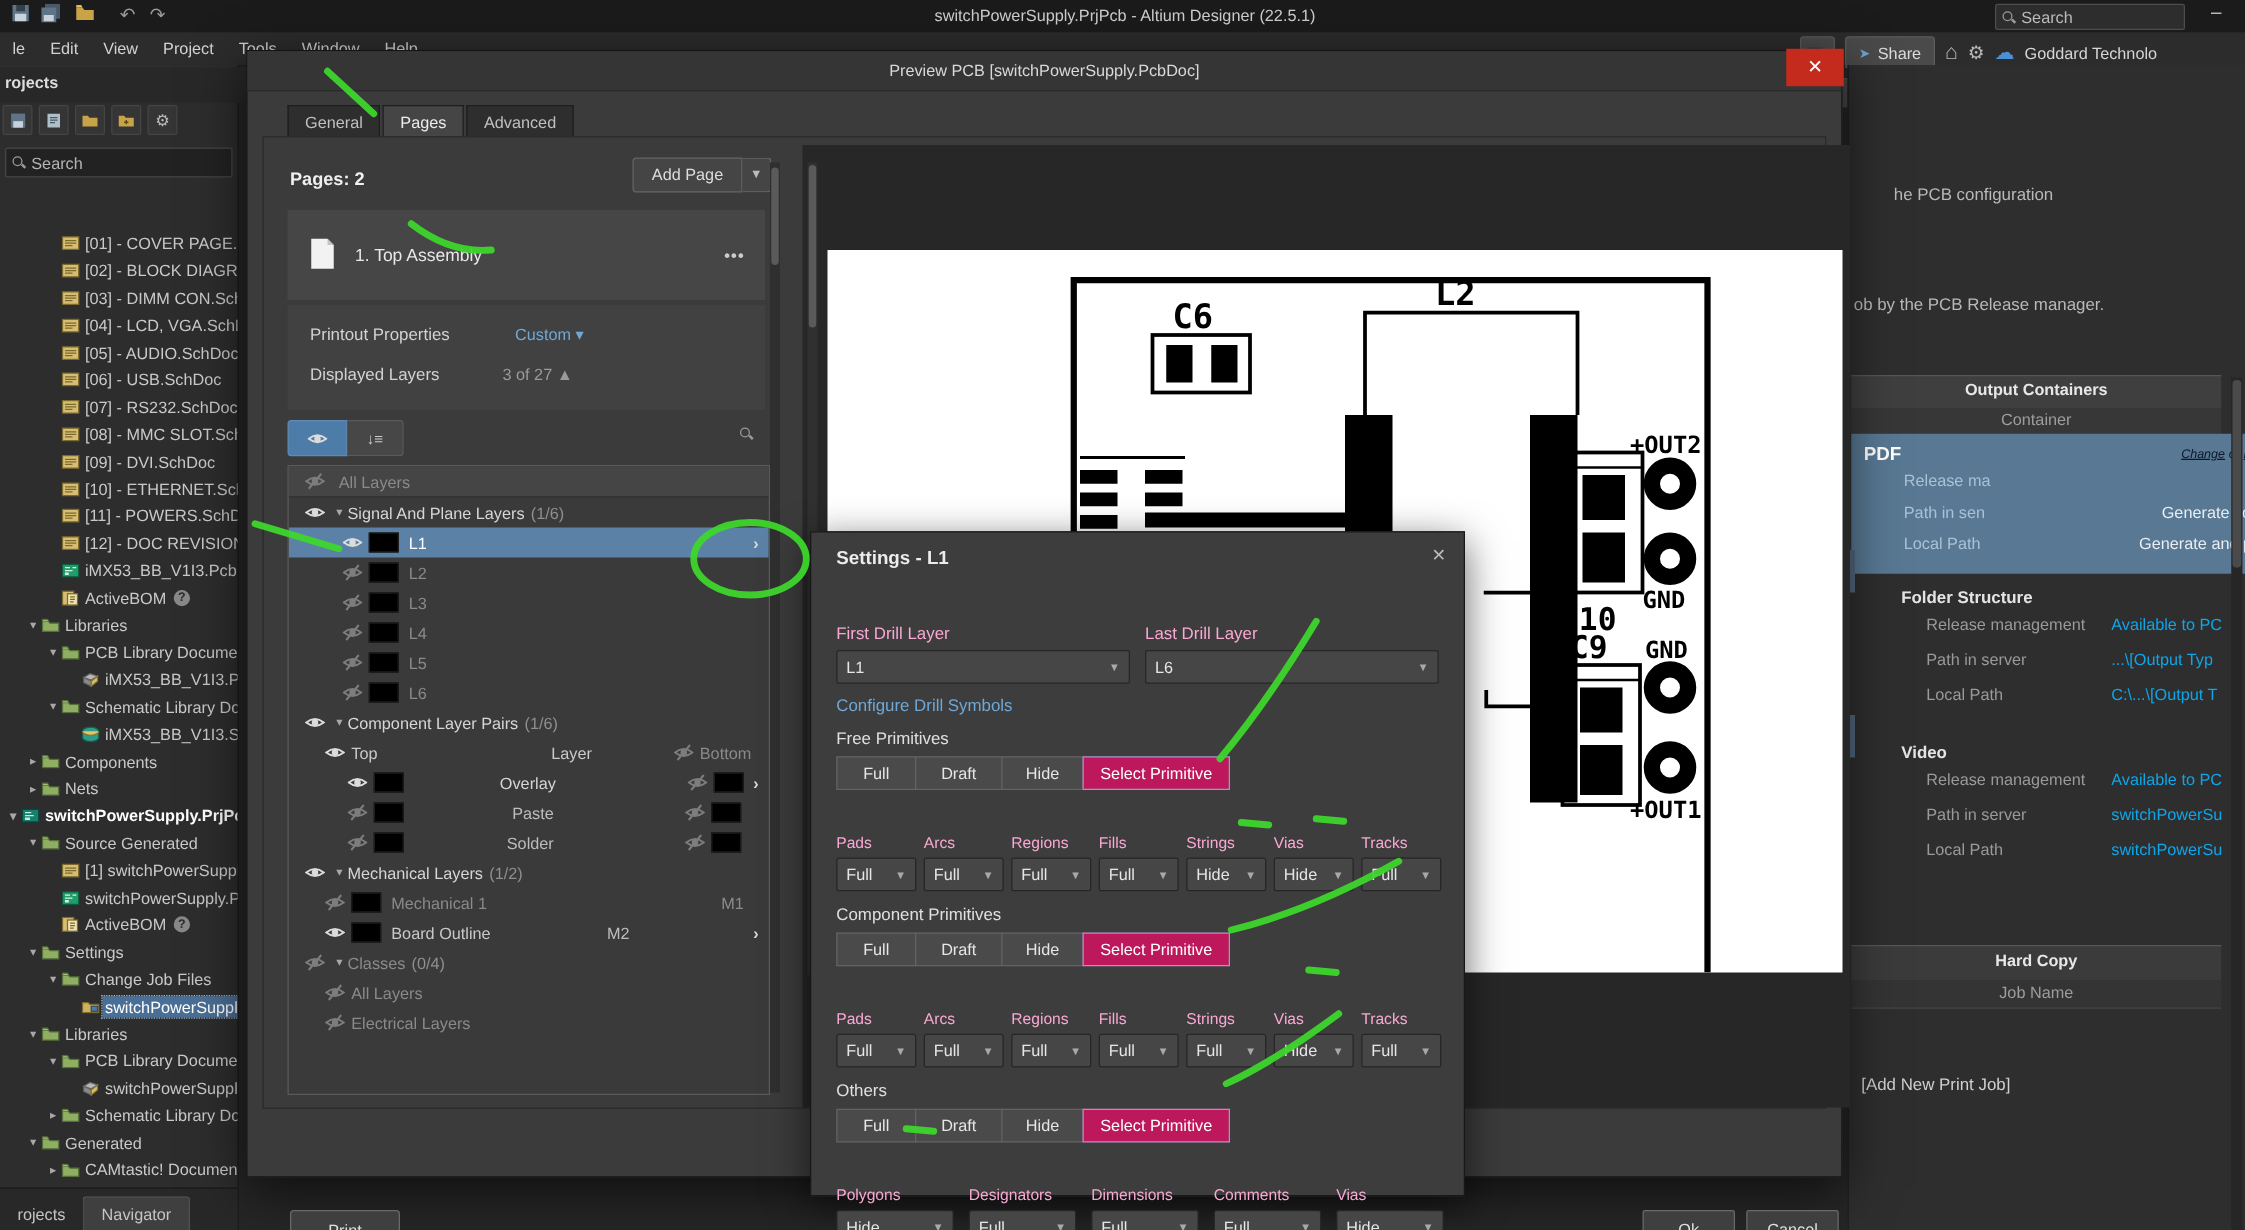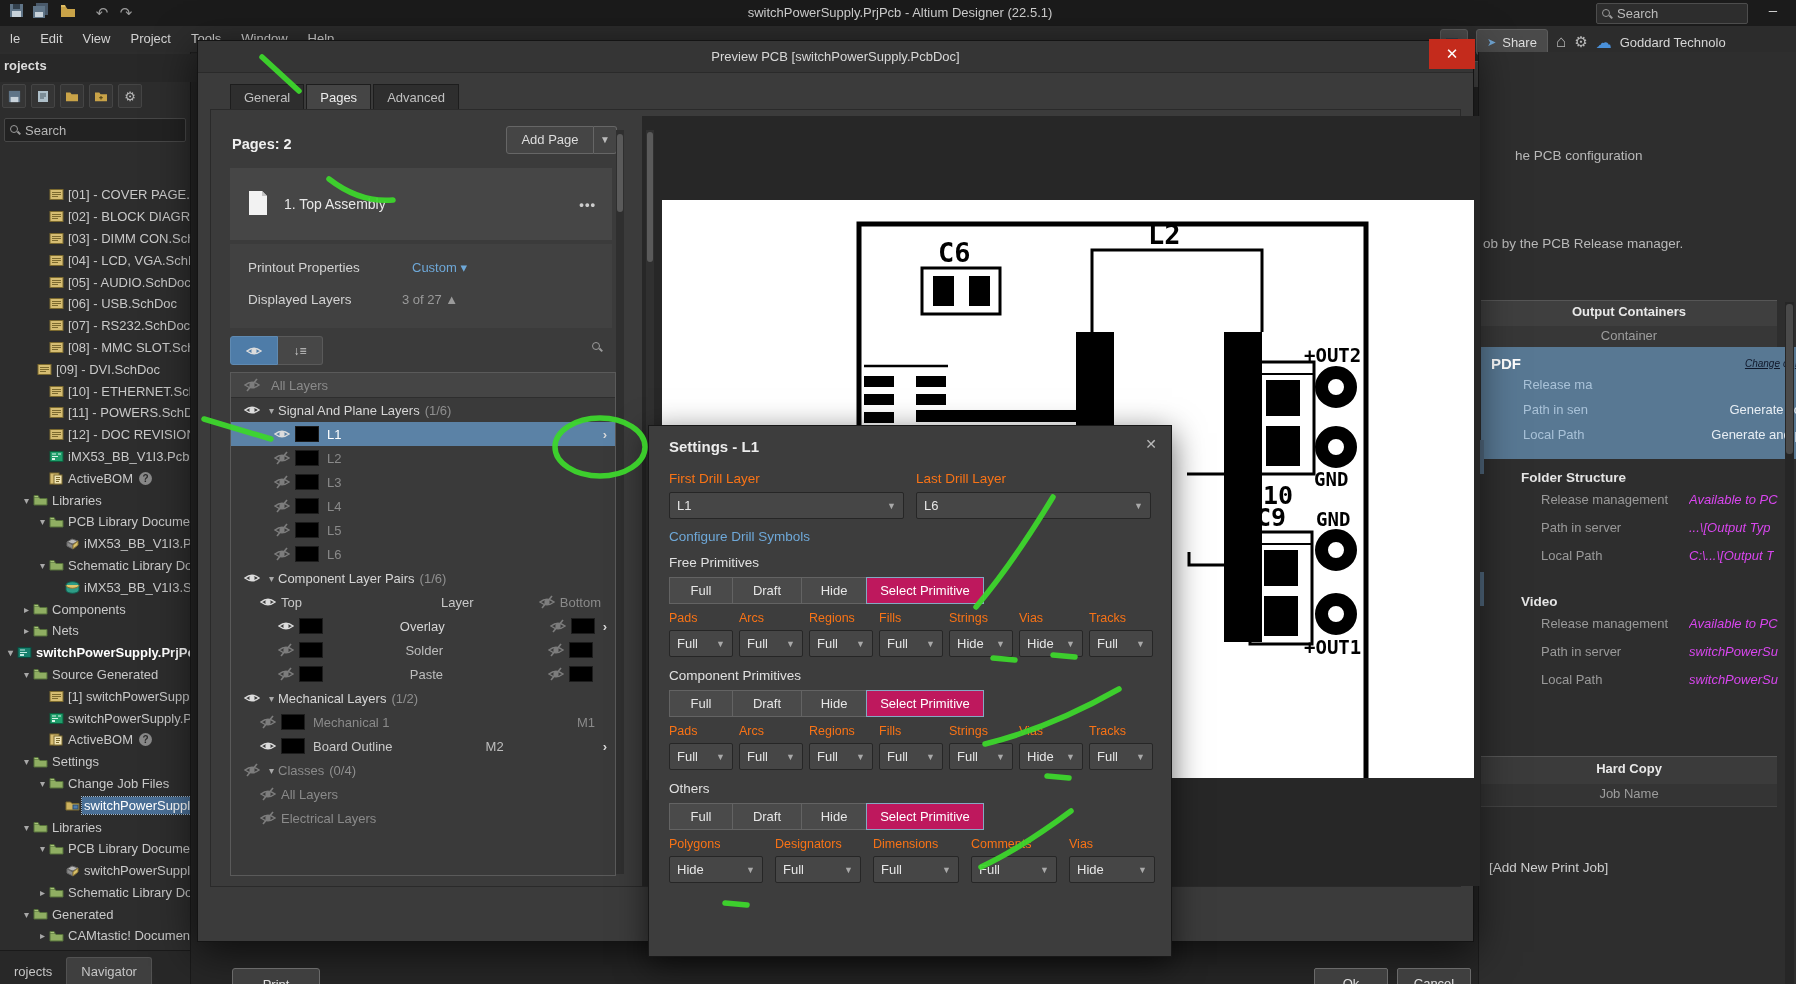--- a/index.html
+++ b/index.html
@@ -59,21 +59,21 @@
   #pdfcard .nrow{display:flex;align-items:center;}
   #pdfcard .pname{font-weight:bold;font-size:15px;color:#fff;}
   #pdfcard .links{margin-left:auto;font-size:10px;color:#0f172a;font-style:italic;}
   #pdfcard .links u{margin:0 3px;}
   .pcrow{display:flex;height:25px;align-items:center;font-size:13px;}
   .pcrow .l{color:#a9c2d8;padding-left:32px;width:110px;flex:none;}
   .pcrow .v{margin-left:auto;white-space:nowrap;}
   .rsec .st{font-weight:bold;color:#e4e4e4;padding-left:42px;font-size:13.5px;}
   .rrow{display:flex;height:28px;align-items:center;font-size:13px;white-space:nowrap;}
   .rrow .l{color:#9a9a9a;padding-left:62px;width:148px;flex:none;}
-  .rrow .v{color:#d946ef;overflow:hidden;font-style:italic;}
+  .rrow .v{color:#0ea5e9;overflow:hidden;}
   #hc-title{top:704px;height:24px;background:#3b3b3b;border-top:1px solid #565656;border-bottom:1px solid #4a4a4a;
             font-weight:bold;color:#e8e8e8;padding-top:4px;}
   #jobname{top:732px;height:20px;background:#343434;color:#9d9d9d;padding-top:2px;border-bottom:1px solid #444;}
   #addnew{left:10px;top:808px;color:#d0d0d0;font-size:13.5px;}
   #rp-scroll{left:306px;top:250px;width:9px;height:700px;background:#262626;}
   #rp-scroll .th{position:absolute;left:1px;top:2px;width:7px;height:150px;background:#4a4a4a;border-radius:3px;}
   .bluechip{left:0;width:5px;height:34px;background:#50687e;}
   
   #dlg{left:197px;top:40px;width:1275px;height:900px;background:#3b3b3b;border:1px solid #141414;
        box-shadow:0 10px 40px rgba(0,0,0,.65);}
@@ -129,21 +129,21 @@
             color:#e0e0e0;text-align:center;line-height:32px;}
   .okbtn{top:858px;width:72px;height:30px;background:#3f3f3f;border:1px solid #6a6a6a;border-radius:2px;
          color:#e0e0e0;text-align:center;line-height:30px;}
   
   #setdlg{left:648px;top:425px;width:524px;height:532px;background:#3d3d3d;border:1px solid #181818;
           box-shadow:0 8px 30px rgba(0,0,0,.6);padding:12px 20px;box-sizing:border-box;z-index:8;}
   #setdlg h2{margin:0 0 16px;font-size:15px;color:#ececec;font-weight:bold;}
   #set-x{position:absolute;right:14px;top:10px;color:#bbb;font-size:14px;}
   #drillrow{display:flex;gap:12px;}
   .drill{width:236px;}
-  .flabel{color:#f97316;font-size:13.5px;margin-bottom:6px;}
+  .flabel{color:#f9a8d4;font-size:13.5px;margin-bottom:6px;margin-top:28px;}
   .dd{height:25px;background:#464646;border:1px solid #262626;border-radius:2px;display:flex;align-items:center;
       padding:0 7px;color:#e6e6e6;}
   .dd .arr{margin-left:auto;color:#a9a9a9;font-size:9px;}
   #cfglink{color:#6ea8d8;margin:10px 0 2px;font-size:13.5px;}
   .sec{margin-top:11px;}
   .sec .stitle{color:#e0e0e0;font-size:13.5px;margin-bottom:7px;}
   .segrow{display:flex;margin-bottom:7px;}
   .segbtn{height:25px;background:#4a4a4a;border:1px solid #636363;color:#e6e6e6;font-size:13px;
           text-align:center;line-height:25px;margin-right:-1px;}
   .segbtn.w0{width:62px}.segbtn.w1{width:68px}.segbtn.w2{width:64px}.segbtn.w3{width:116px}
@@ -326,21 +326,21 @@
         <div class="trow" style="padding-left: 36px;">
           <span class="caret"></span>
           <span class="ticon">
             <svg width="15" height="13" viewBox="0 0 15 13">
               <rect x="1" y="1.5" width="13" height="10" fill="#d6bd72" stroke="#7c6a2e"></rect>
               <path d="M3 4.5h9M3 6.5h9M3 8.5h6" stroke="#7c6a2e" fill="none"></path>
             </svg>
           </span>
           <span class="tlab">[08] - MMC SLOT.SchDo</span>
         </div>
-        <div class="trow" style="padding-left: 24px;">
+        <div class="trow" style="padding-left: 36px;">
           <span class="caret"></span>
           <span class="ticon">
             <svg width="15" height="13" viewBox="0 0 15 13">
               <rect x="1" y="1.5" width="13" height="10" fill="#d6bd72" stroke="#7c6a2e"></rect>
               <path d="M3 4.5h9M3 6.5h9M3 8.5h6" stroke="#7c6a2e" fill="none"></path>
             </svg>
           </span>
           <span class="tlab">[09] - DVI.SchDoc</span>
         </div>
         <div class="trow" style="padding-left: 36px;">
@@ -881,42 +881,42 @@
             <div class="lrow">
               <span class="sp" style="width:42px"></span>
               <span class="ey">
   <svg width="16" height="16" viewBox="0 0 16 16">
    <path d="M1 8 Q8 2.5 15 8 Q8 13.5 1 8 Z" fill="none" stroke="#7d7d7d" stroke-width="1.5"></path>
    <circle cx="8" cy="8" r="2.6" fill="#7d7d7d"></circle>
    <line x1="3" y1="14" x2="13" y2="2" stroke="#7d7d7d" stroke-width="1.6"></line>
                 </svg>
               </span>
               <span class="sw"></span>
+              <span style="flex:1;text-align:right;padding-right:100px;color:#bdbdbd">Paste</span>
+              <span class="ey">
+  <svg width="16" height="16" viewBox="0 0 16 16">
+   <path d="M1 8 Q8 2.5 15 8 Q8 13.5 1 8 Z" fill="none" stroke="#7d7d7d" stroke-width="1.5"></path>
+   <circle cx="8" cy="8" r="2.6" fill="#7d7d7d"></circle>
+   <line x1="3" y1="14" x2="13" y2="2" stroke="#7d7d7d" stroke-width="1.6"></line>
+                </svg>
+              </span>
+              <span class="sw"></span>
+              <span style="width:14px"></span>
+            </div>
+            <div class="lrow">
+              <span class="sp" style="width:42px"></span>
+              <span class="ey">
+  <svg width="16" height="16" viewBox="0 0 16 16">
+   <path d="M1 8 Q8 2.5 15 8 Q8 13.5 1 8 Z" fill="none" stroke="#7d7d7d" stroke-width="1.5"></path>
+   <circle cx="8" cy="8" r="2.6" fill="#7d7d7d"></circle>
+   <line x1="3" y1="14" x2="13" y2="2" stroke="#7d7d7d" stroke-width="1.6"></line>
+                </svg>
+              </span>
+              <span class="sw"></span>
               <span style="flex:1;text-align:right;padding-right:100px;color:#bdbdbd">Solder</span>
-              <span class="ey">
-  <svg width="16" height="16" viewBox="0 0 16 16">
-   <path d="M1 8 Q8 2.5 15 8 Q8 13.5 1 8 Z" fill="none" stroke="#7d7d7d" stroke-width="1.5"></path>
-   <circle cx="8" cy="8" r="2.6" fill="#7d7d7d"></circle>
-   <line x1="3" y1="14" x2="13" y2="2" stroke="#7d7d7d" stroke-width="1.6"></line>
-                </svg>
-              </span>
-              <span class="sw"></span>
-              <span style="width:14px"></span>
-            </div>
-            <div class="lrow">
-              <span class="sp" style="width:42px"></span>
-              <span class="ey">
-  <svg width="16" height="16" viewBox="0 0 16 16">
-   <path d="M1 8 Q8 2.5 15 8 Q8 13.5 1 8 Z" fill="none" stroke="#7d7d7d" stroke-width="1.5"></path>
-   <circle cx="8" cy="8" r="2.6" fill="#7d7d7d"></circle>
-   <line x1="3" y1="14" x2="13" y2="2" stroke="#7d7d7d" stroke-width="1.6"></line>
-                </svg>
-              </span>
-              <span class="sw"></span>
-              <span style="flex:1;text-align:right;padding-right:100px;color:#bdbdbd">Paste</span>
               <span class="ey">
   <svg width="16" height="16" viewBox="0 0 16 16">
    <path d="M1 8 Q8 2.5 15 8 Q8 13.5 1 8 Z" fill="none" stroke="#7d7d7d" stroke-width="1.5"></path>
    <circle cx="8" cy="8" r="2.6" fill="#7d7d7d"></circle>
    <line x1="3" y1="14" x2="13" y2="2" stroke="#7d7d7d" stroke-width="1.6"></line>
                 </svg>
               </span>
               <span class="sw"></span>
               <span style="width:14px"></span>
             </div>

